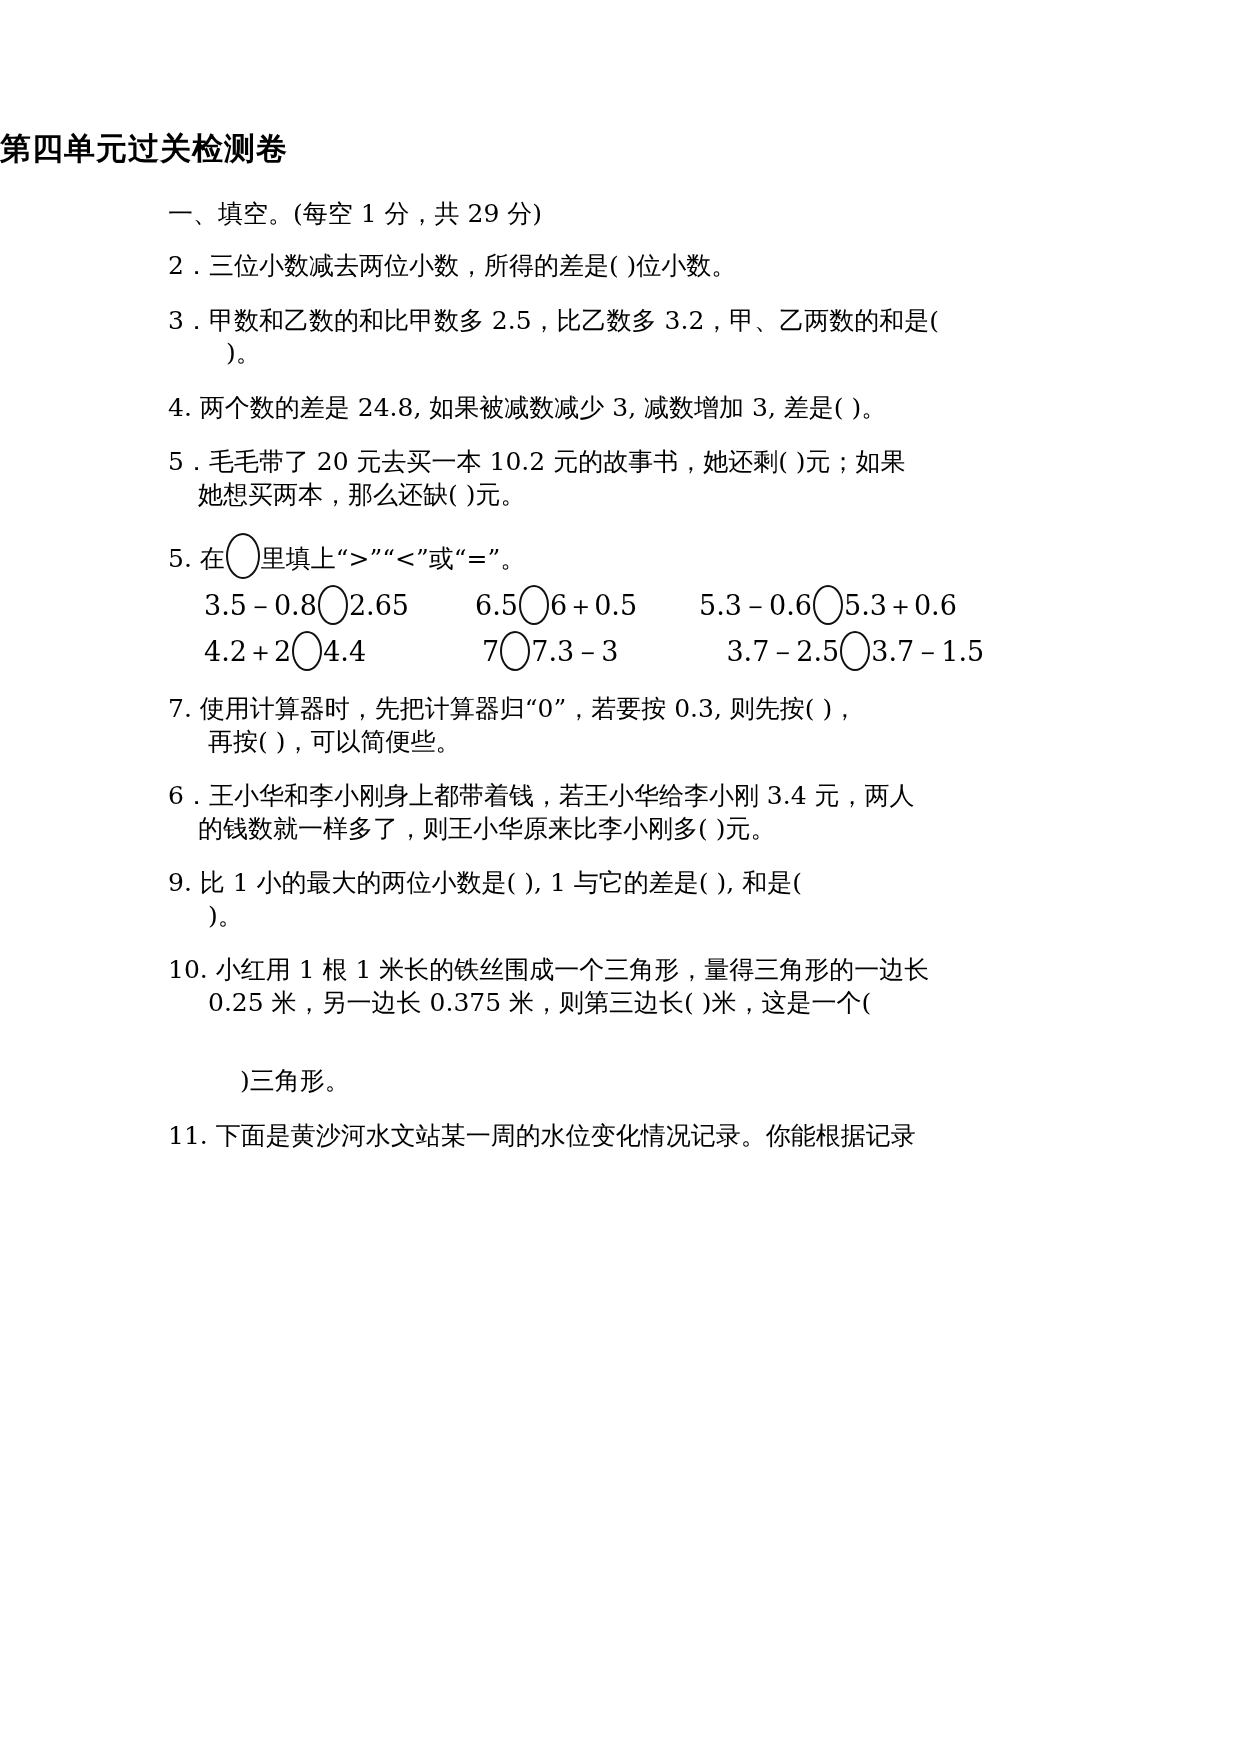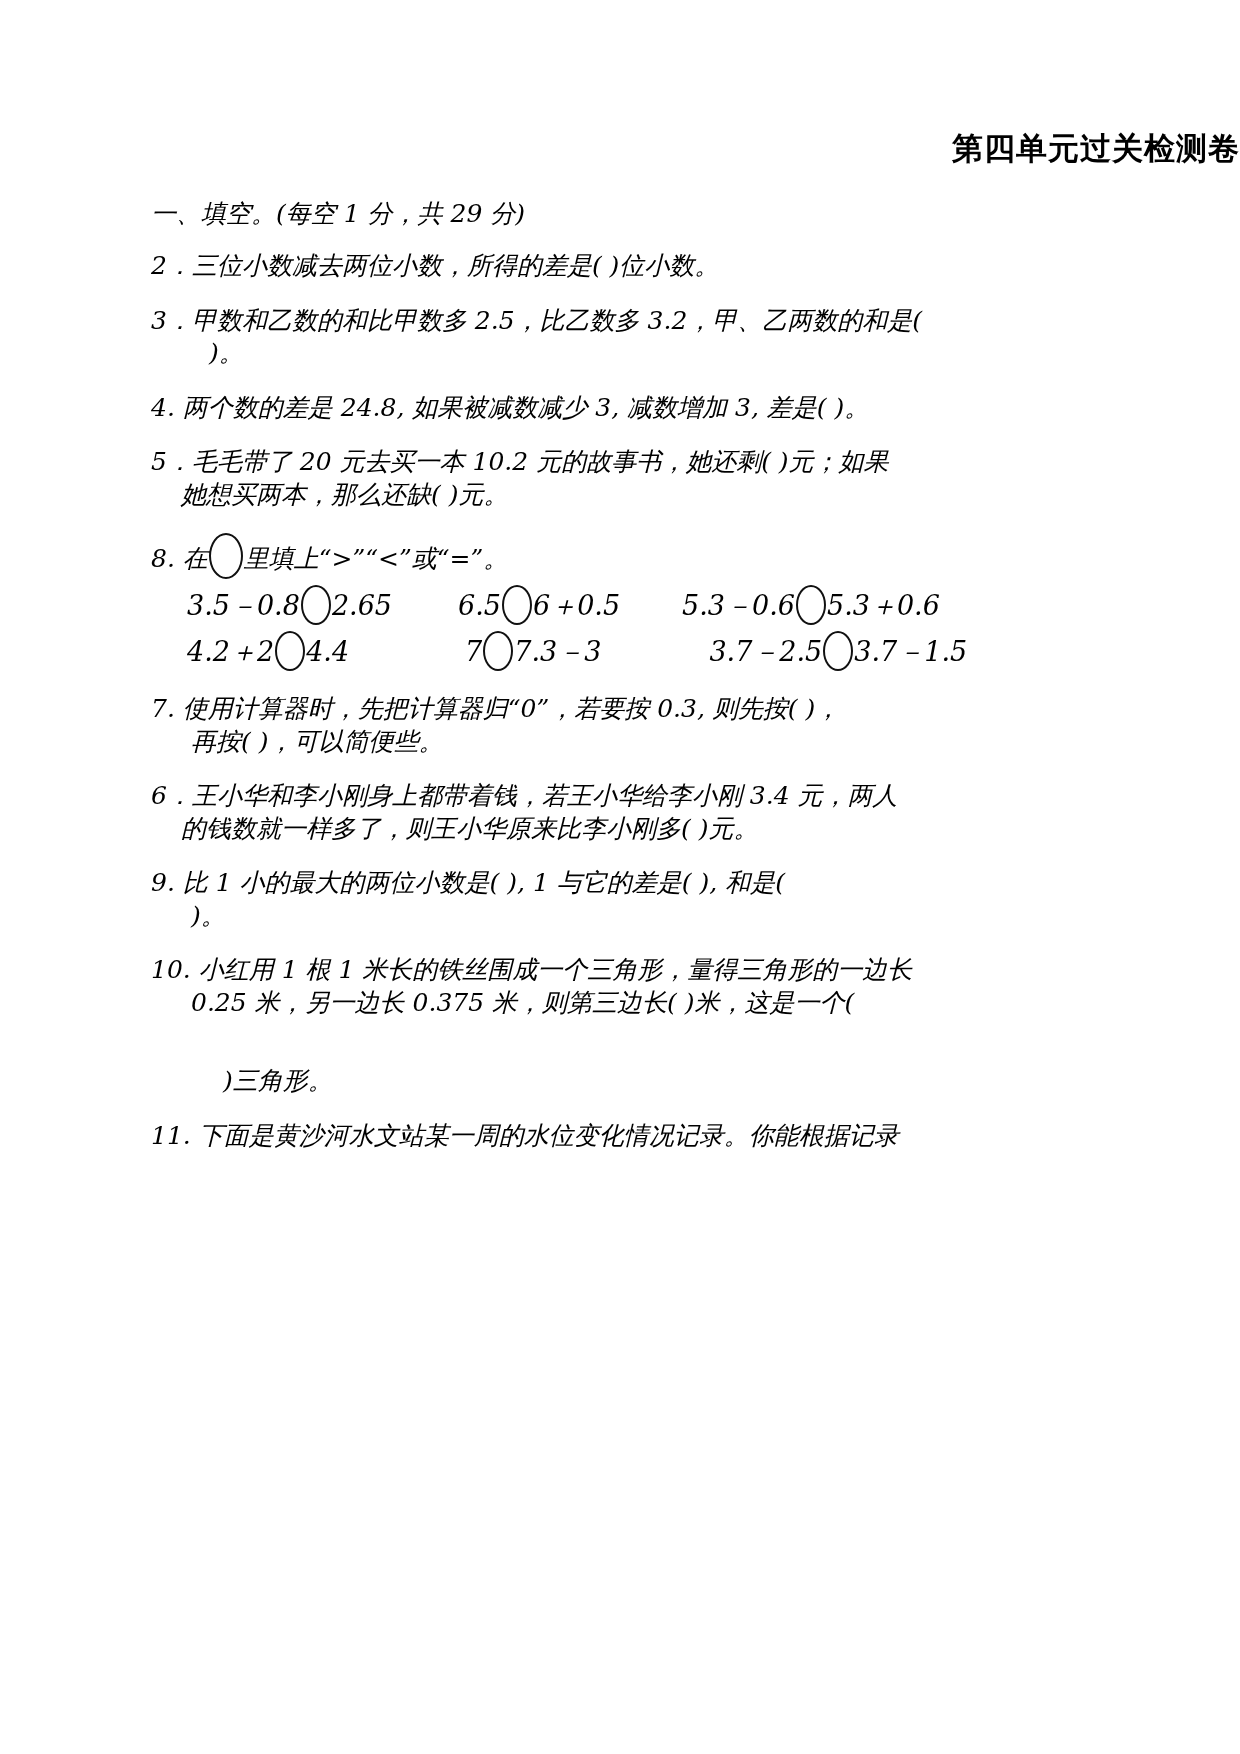--- a/index.html
+++ b/index.html
@@ -22,32 +22,31 @@
     width: 1240px;
     height: 1754px;
     box-sizing: border-box;
     padding: 0;
   }
   .paper-title {
     position: absolute;
     left: 0;
     top: 128px;
     width: 1240px;
-    text-align: right;
+    text-align: left;
     font-family: "DejaVu Sans", "Liberation Sans", sans-serif;
     font-weight: 700;
     font-size: 31px;
     letter-spacing: 1px;
   }
   .body-block {
     position: absolute;
-    left: 151px;
+    left: 168px;
     top: 198px;
     width: 830px;
-    font-style: italic;
   }
   .section-head {
     font-size: 25px;
     line-height: 1.28;
     margin: 0 0 20px 0;
     white-space: nowrap;
   }
   .q {
     font-size: 25px;
     line-height: 1.30;
@@ -118,21 +117,21 @@
     <div class="q">
       <span class="ln">4. 两个数的差是 24.8, 如果被减数减少 3, 减数增加 3, 差是(        )。</span>
     </div>
 
     <div class="q">
       <span class="ln">5．毛毛带了 20 元去买一本 10.2 元的故事书，她还剩(     )元；如果</span>
       <span class="ln ind1">她想买两本，那么还缺(     )元。</span>
     </div>
 
     <div class="q">
-      <span class="ln"><span>8. 在</span><span class="circ inline-big"></span><span>里填上“&gt;”“&lt;”或“=”。</span></span>
+      <span class="ln"><span>5. 在</span><span class="circ inline-big"></span><span>里填上“&gt;”“&lt;”或“=”。</span></span>
 
       <span class="cmp-row">
         <span class="cmp-item"><span>3.5－0.8</span><span class="circ"></span><span>2.65</span></span><span class="cmp-sp1"></span><span class="cmp-item"><span>6.5</span><span class="circ"></span><span>6＋0.5</span></span><span class="cmp-sp2"></span><span class="cmp-item"><span>5.3－0.6</span><span class="circ"></span><span>5.3＋0.6</span></span>
       </span>
 
       <span class="cmp-row">
         <span class="cmp-item"><span>4.2＋2</span><span class="circ"></span><span>4.4</span></span><span class="cmp-sp1" style="width:116px"></span><span class="cmp-item"><span>7</span><span class="circ"></span><span>7.3－3</span></span><span class="cmp-sp2" style="width:108px"></span><span class="cmp-item"><span>3.7－2.5</span><span class="circ"></span><span>3.7－1.5</span></span>
       </span>
     </div>
 

